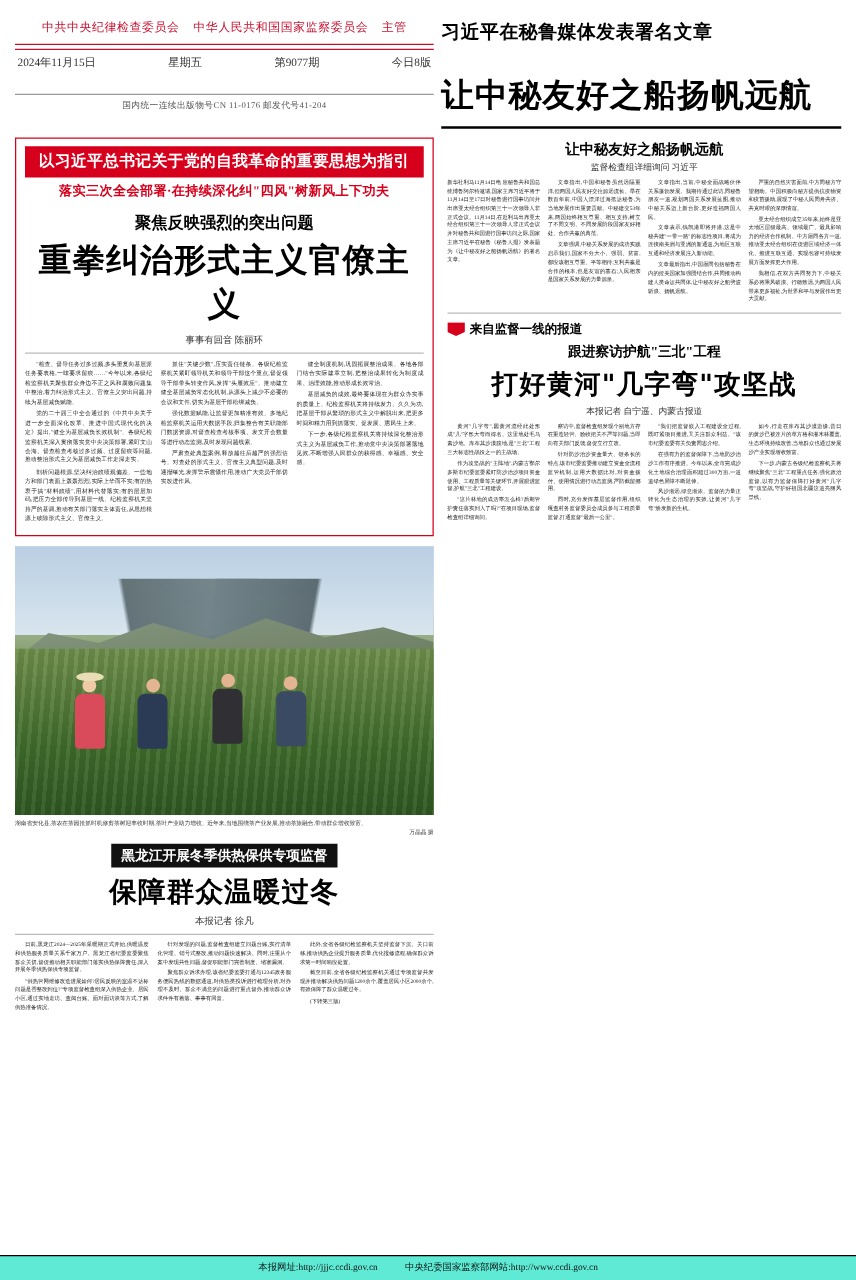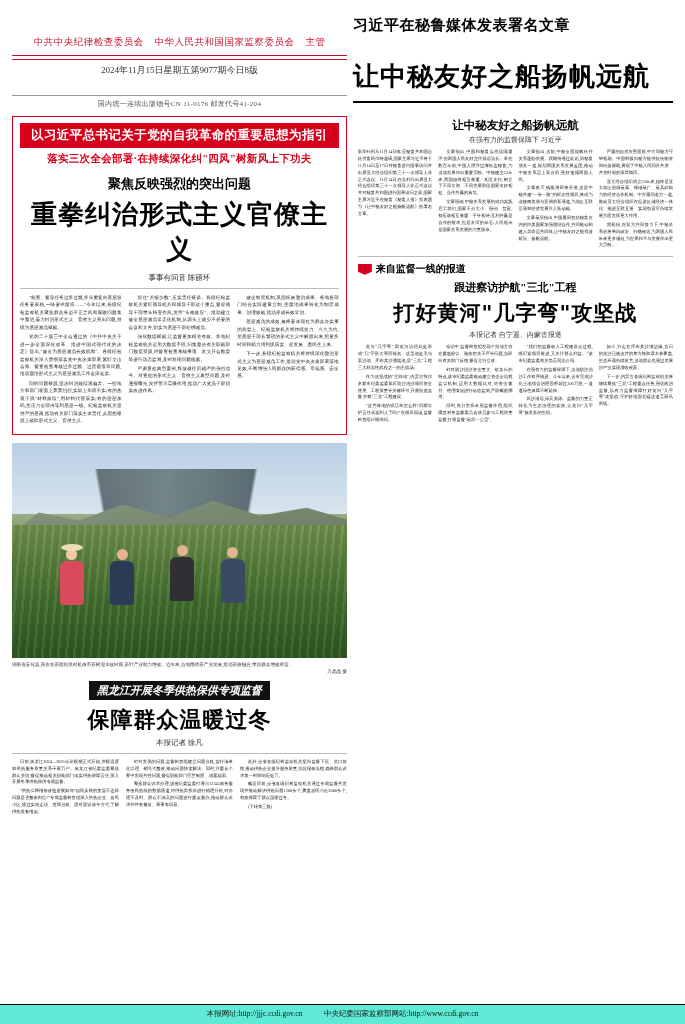--- a/index.html
+++ b/index.html
@@ -35,37 +35,37 @@
   .paper-title {
     font-family: "DejaVu Serif", serif;
     font-weight: bold;
     color: #c8102e;
     font-size: 45px;
     line-height: 1.05;
     letter-spacing: 1px;
     white-space: nowrap;
   }
   .paper-sub {
-    margin-top: 26px;
+    margin-top: 6px;
     font-size: 9.5px;
     color: #c8102e;
     letter-spacing: 0.5px;
     text-align: center;
     white-space: nowrap;
   }
   .paper-sub span { margin: 0 4px; }
   .masthead-rule {
     margin-top: 6px;
     border-top: 1px solid #c8102e;
     border-bottom: 1px solid #c8102e;
     height: 3px;
   }
   .paper-meta {
     display: flex;
-    justify-content: center;
+    justify-content: space-between;
     font-size: 9px;
     color: #333;
     padding: 4px 2px 0 2px;
     white-space: nowrap;
   }
   .paper-meta2 {
     margin-top: 18px;
     font-size: 7px;
     color: #555;
     text-align: center;
@@ -239,21 +239,21 @@
   .photo-credit { text-align: right; font-size: 4.6px; color:#333; }
 
   
   .sec-kicker {
     text-align:center;
     font-size: 11px;
     font-weight: bold;
     margin-top: 7px;
     background:#111; color:#fff; display:inline-block; padding:2px 8px;
   }
-  .center { text-align:center;font-style:italic; }
+  .center { text-align:center; }
   .sec-title {
     text-align:center;
     font-family: Liberation Sans, sans-serif;
     font-size: 22px;
     font-weight: bold;
     letter-spacing: 1px;
     margin: 5px 0 3px 0;
   }
   .three-cols {
     display:flex; gap:7px; margin-top:4px;
@@ -404,21 +404,21 @@
         <div class="ccol tinier">
             <p>此外,全省各级纪检监察机关坚持监督下沉、关口前移,推动供热企业提升服务质量,优化报修流程,确保群众诉求第一时间响应处置。</p>
             <p>截至目前,全省各级纪检监察机关通过专项监督共发现并推动解决供热问题1200余个,覆盖居民小区2000余个,有效保障了群众温暖过冬。</p>
             <p>(下转第三版)</p>
           </div>
       </div>
     </div>
 
     <div class="col-right">
       <div class="r-sub1">让中秘友好之船扬帆远航</div>
-      <div class="r-sub2">在强有力的监督保障下 习近平</div>
+      <div class="r-sub2">监督检查组详细询问 习近平</div>
       <div class="four-cols">
         <div class="ccol tinier">新华社利马11月14日电 应秘鲁共和国总统博鲁阿尔特邀请,国家主席习近平将于11月14日至17日对秘鲁进行国事访问并出席亚太经合组织第三十一次领导人非正式会议。11月14日,在赴利马出席亚太经合组织第三十一次领导人非正式会议并对秘鲁共和国进行国事访问之际,国家主席习近平在秘鲁《秘鲁人报》发表题为《让中秘友好之船扬帆远航》的署名文章。</div>
         <div class="ccol tinier">
             <p>文章指出,中国和秘鲁虽然远隔重洋,但两国人民友好交往源远流长。早在数百年前,中国人漂洋过海抵达秘鲁,为当地发展作出重要贡献。中秘建交53年来,两国始终相互尊重、相互支持,树立了不同文明、不同发展阶段国家友好相处、合作共赢的典范。</p>
             <p>文章强调,中秘关系发展的成功实践启示我们,国家不分大小、强弱、贫富,都应该相互尊重、平等相待;互利共赢是合作的根本,也是友谊的基石;人民相亲是国家关系发展的力量源泉。</p>
           </div>
         <div class="ccol tinier">
             <p>文章指出,当前,中秘全面战略伙伴关系蓬勃发展。我期待通过此访,同秘鲁朋友一道,规划两国关系发展蓝图,推动中秘关系迈上新台阶,更好造福两国人民。</p>
             <p>文章表示,钱凯港即将开港,这是中秘共建"一带一路"的标志性项目,将成为连接南美洲与亚洲的新通道,为地区互联互通和经济发展注入新动能。</p>
             <p>文章最后指出,中国愿同包括秘鲁在内的拉美国家加强团结合作,共同推动构建人类命运共同体,让中秘友好之船劈波斩浪、扬帆远航。</p>

